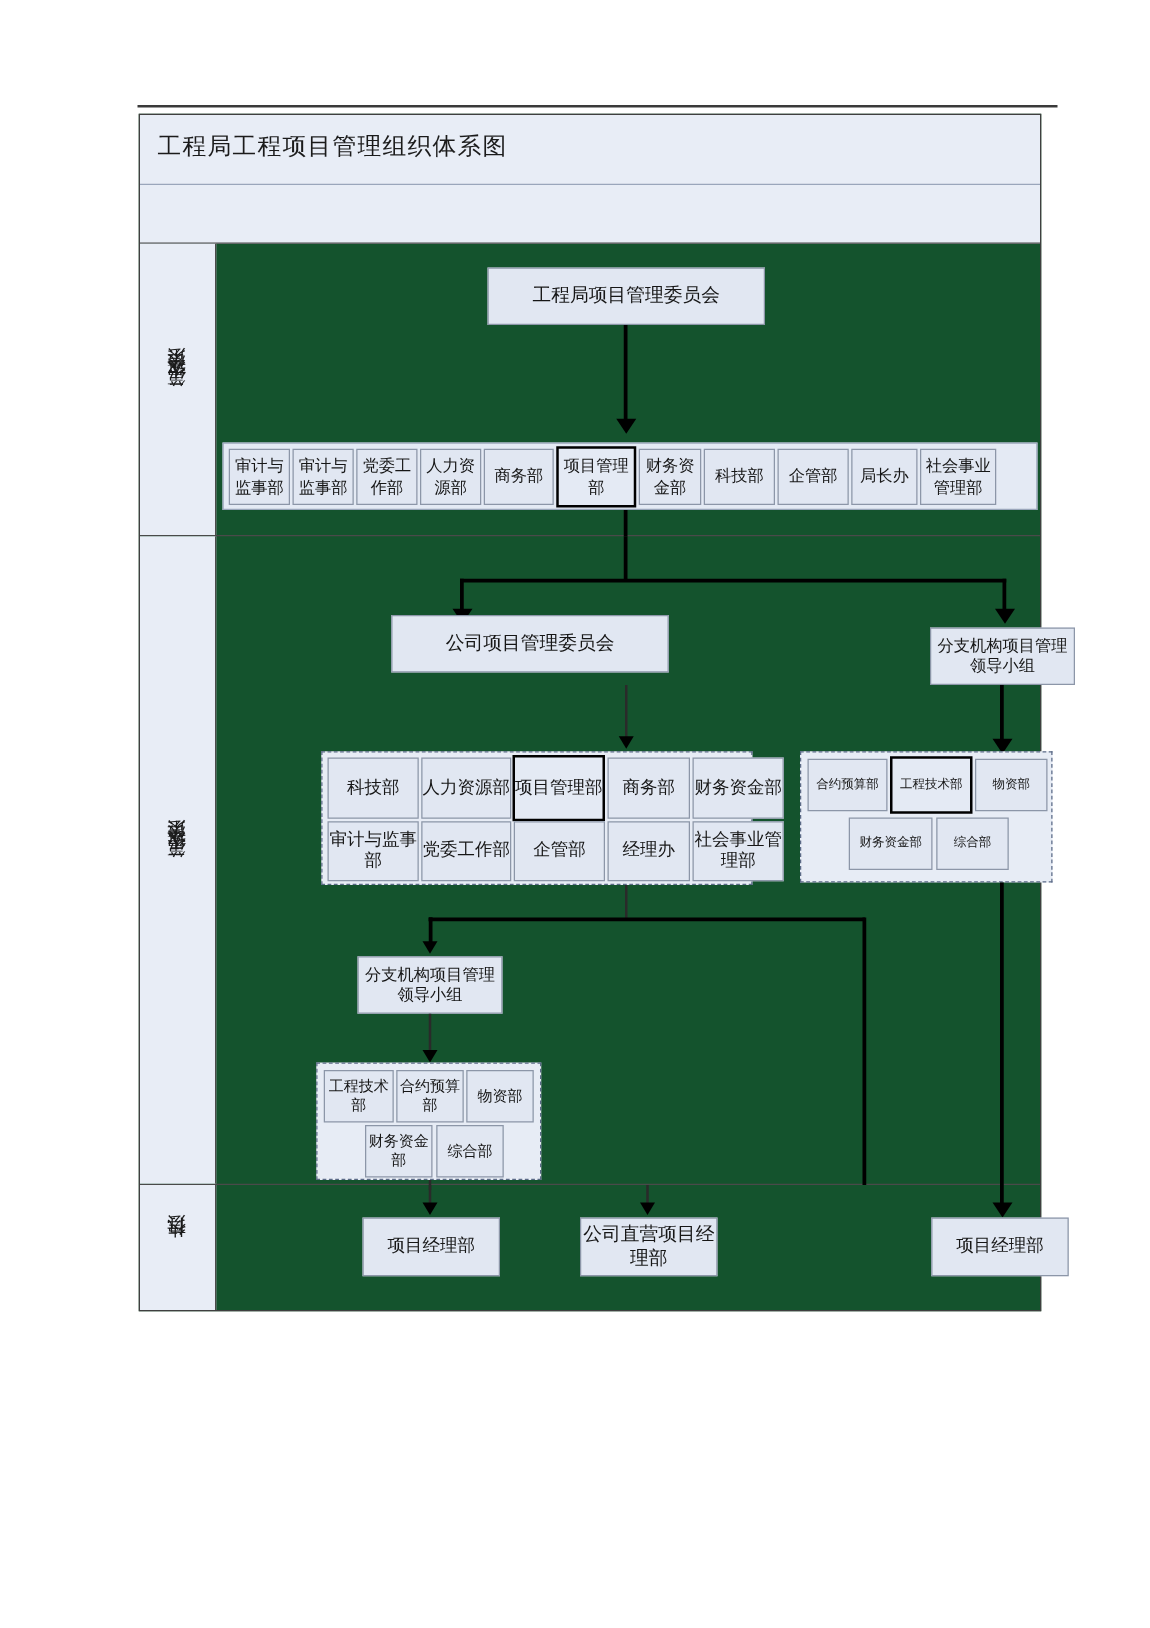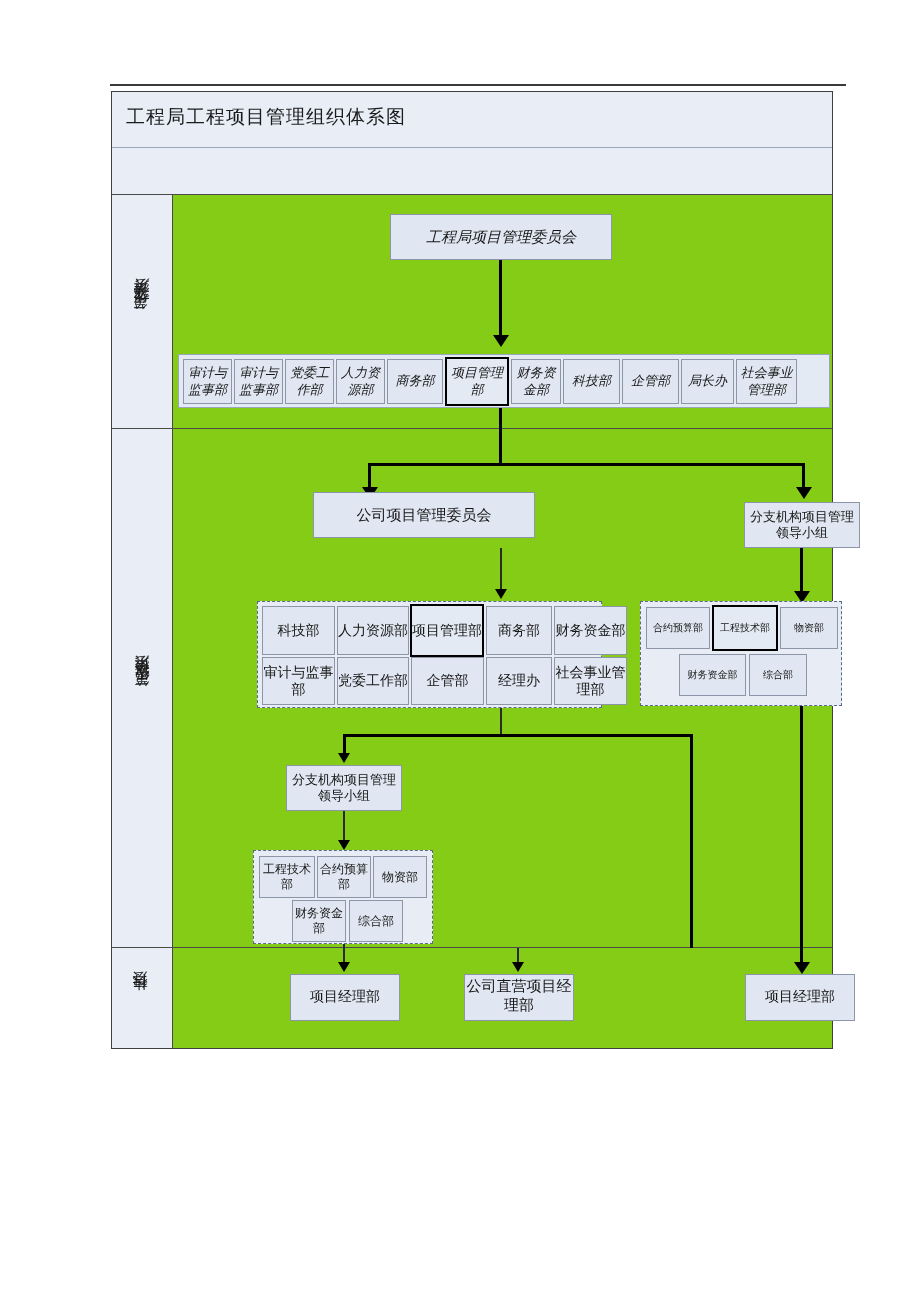--- a/index.html
+++ b/index.html
@@ -10,40 +10,40 @@
     color:#1a1a1a;
     overflow:hidden;
   }
   .page{position:relative;width:920px;height:1302px;}
 
   
   .top-rule{position:absolute;left:110px;top:84px;width:736px;height:2px;background:#3a3a3a;}
 
   
   .table{position:absolute;left:111px;top:91px;width:722px;height:958px;
-         border:1.4px solid #3f3f3f;box-sizing:border-box;background:#84cc16;}
+         border:1.4px solid #3f3f3f;box-sizing:border-box;background:#14532d;}
 
   .row-title{position:absolute;left:0;top:0;width:100%;height:56px;
              background:#e8edf6;border-bottom:1px solid #9aa6bb;box-sizing:border-box;}
   .row-title .t{position:absolute;left:14px;top:12px;font-size:19px;letter-spacing:1px;color:#1b1b1b;}
   .row-blank{position:absolute;left:0;top:56px;width:100%;height:47px;
              background:#e8edf6;border-bottom:1.2px solid #4a4a4a;box-sizing:border-box;}
 
   
   .band{position:absolute;left:0;width:100%;box-sizing:border-box;}
   .band .label{position:absolute;left:0;top:0;width:61px;height:100%;
                background:#e8edf6;border-right:1.2px solid #4a4a4a;box-sizing:border-box;
                display:flex;align-items:center;justify-content:center;}
   .band .label span{writing-mode:vertical-rl;transform:rotate(180deg);
                     font-size:15px;letter-spacing:3px;white-space:nowrap;color:#1b1b1b;}
   .band .canvas{position:absolute;left:61px;top:0;right:0;bottom:0;}
 
-  #band1{top:103px;height:234px;border-bottom:1.2px solid #4a4a4a;font-style:italic;}
+  #band1{top:103px;height:234px;border-bottom:1.2px solid #4a4a4a;}
   #band2{top:337px;height:519px;border-bottom:1.2px solid #4a4a4a;}
-  #band3{top:856px;height:100px;font-family:Liberation Mono, monospace;}
+  #band3{top:856px;height:100px;}
 
   
   .box{position:absolute;box-sizing:border-box;background:#e1e7f2;
        border:1px solid #8c96a8;display:flex;align-items:center;justify-content:center;
        text-align:center;line-height:1.25;color:#161616;}
   .box.strong{border:2.6px solid #000000;background:#e4eaf4;}
   .box.f15{font-size:15px;}
   .box.f14{font-size:14px;}
   .box.f13{font-size:13px;}
   .box.f12{font-size:12px;}

